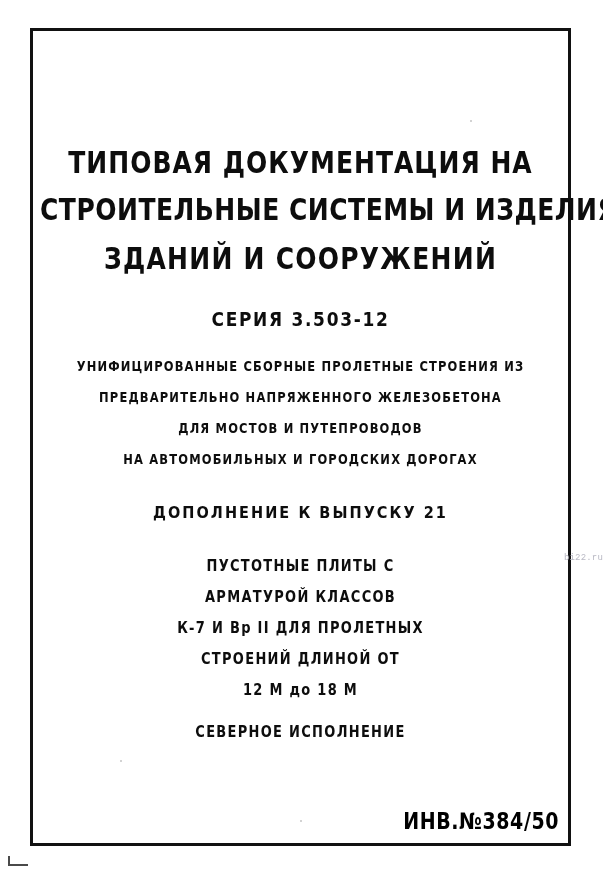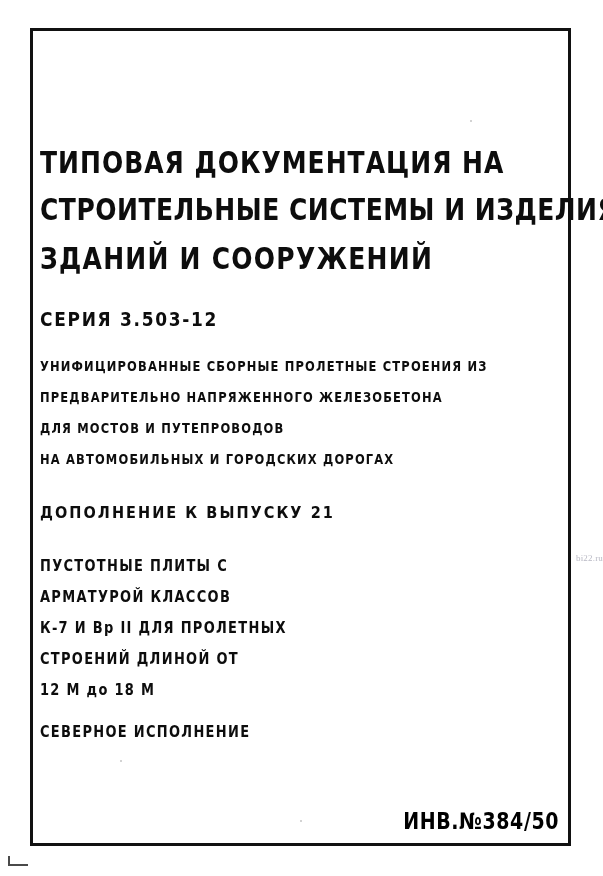--- a/index.html
+++ b/index.html
@@ -42,20 +42,21 @@
     box-sizing: border-box;
     opacity: .0;
   }
   .content {
     position: absolute;
     left: 40px;
     top: 40px;
     width: 521px;
     height: 794px;
     box-sizing: border-box;
+    text-align: center;
   }
   .line {
     display: block;
     white-space: nowrap;
     font-weight: 700;
     letter-spacing: 0.06em;
     color: #0d0d0d;
     font-family: "DejaVu Sans", sans-serif;
     transform-origin: center center;
   }
@@ -124,21 +125,21 @@
     transform: scaleY(1.2);
     white-space: nowrap;
   }
   .watermark {
     position: absolute;
     right: 0px;
     top: 553px;
     font-size: 9px;
     color: #b9b9c4;
     letter-spacing: .02em;
-    font-family: Liberation Serif, serif;
+    font-family: Liberation Mono, monospace;
   }
   .corner-mark {
     position: absolute;
     left: 8px;
     bottom: 10px;
     width: 18px;
     height: 8px;
     border-bottom: 2px solid #2b2b2b;
     border-left: 2px solid #2b2b2b;
     opacity: .85;

